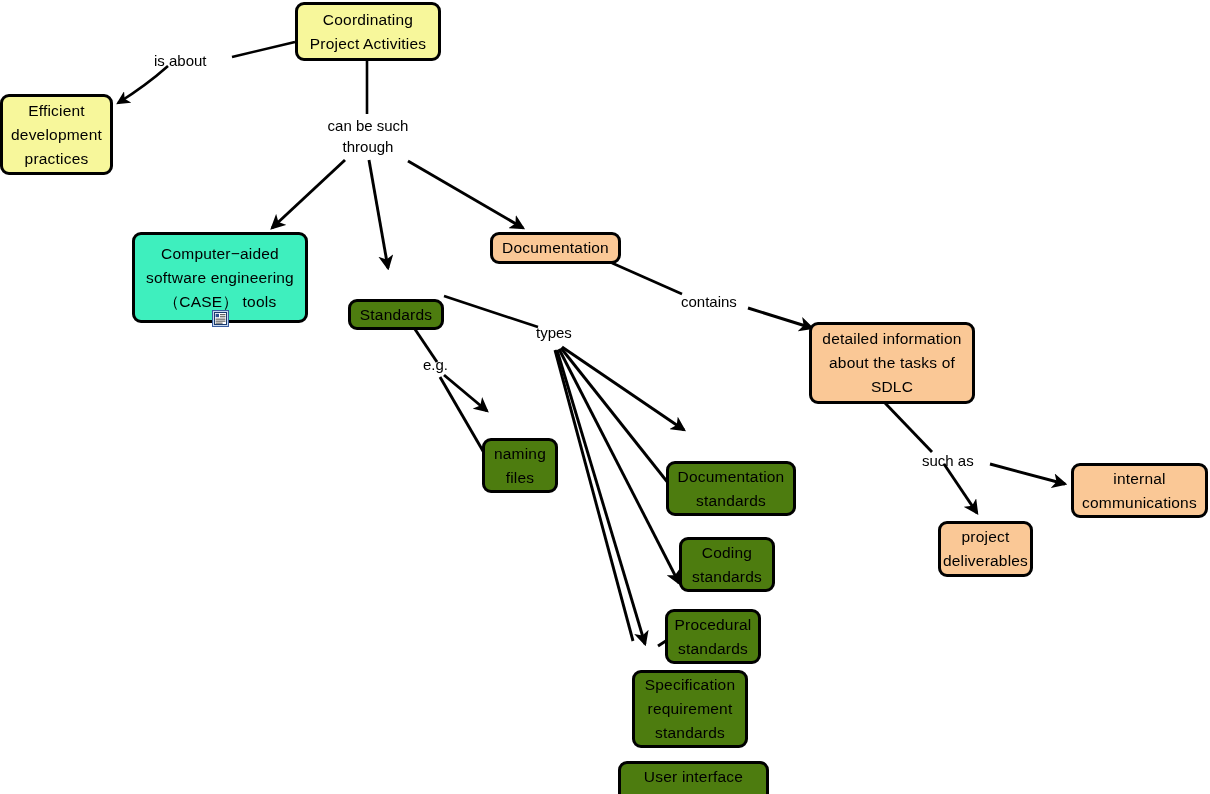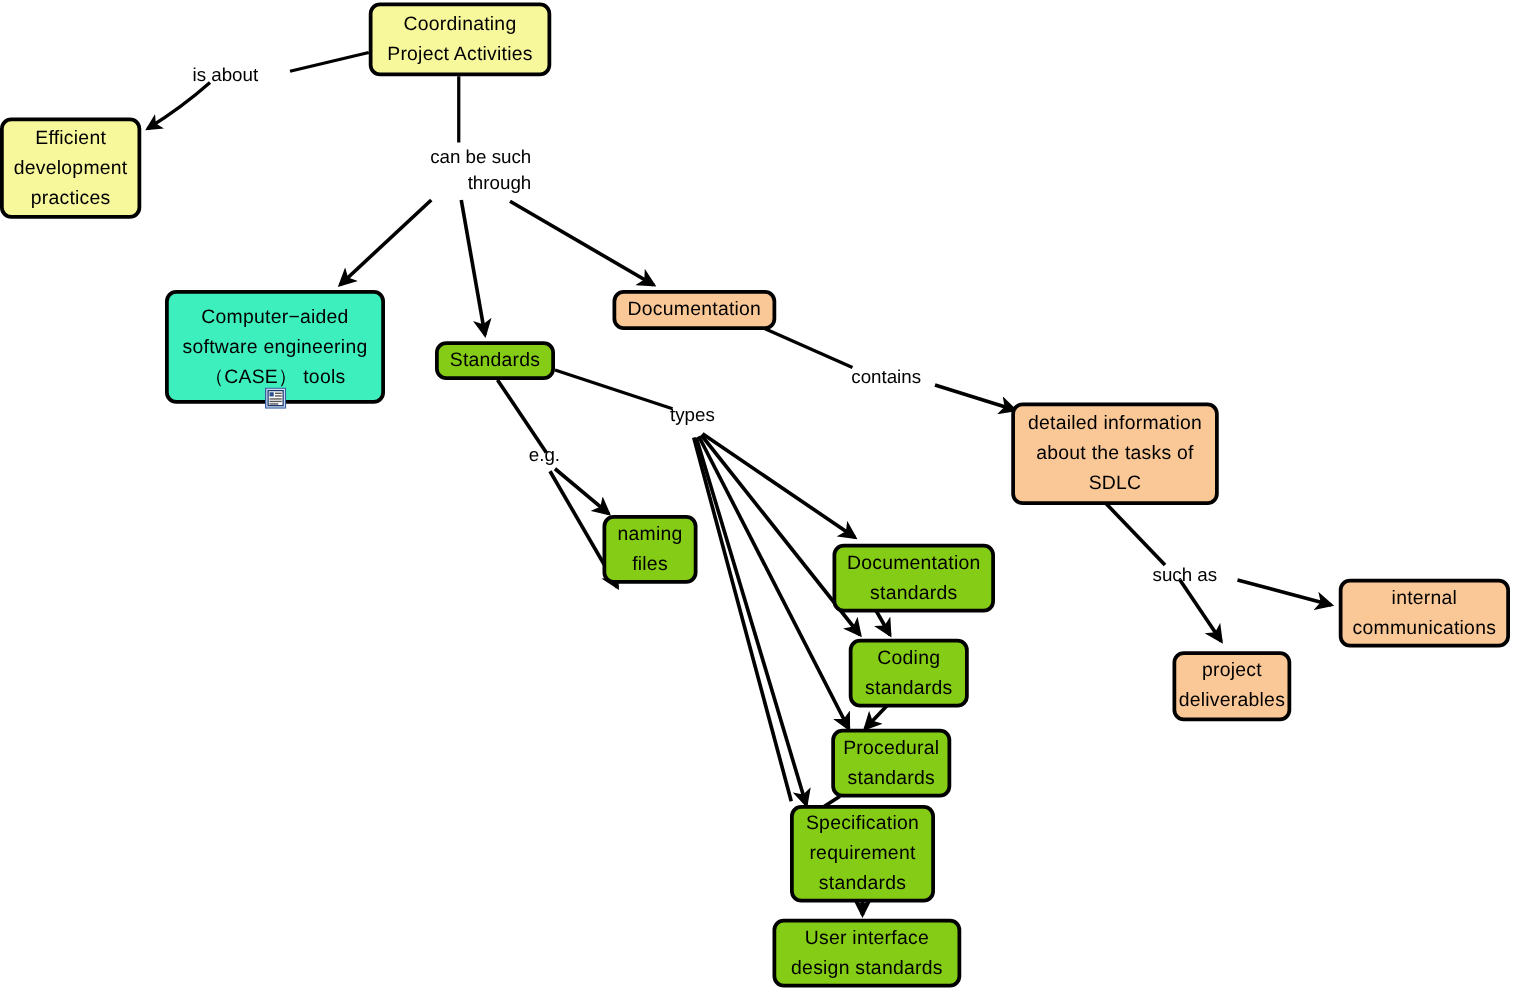--- a/index.html
+++ b/index.html
@@ -43,33 +43,33 @@
     padding: 3px 8px;
     z-index: 5;
   }
   .node .ln {
     display: block;
     white-space: nowrap;
   }
   .yellow  { background: #f7f79b; }
   .green   { background: #3eefbe; }
   .orange  { background: #fac896; }
-  .grey    { background: #84cc16; }
+  .grey    { background: #4d7c0f; margin-top: 26px; }
 
   .linklabel {
     position: absolute;
     color: #000000;
     font-size: 15px;
     line-height: 21px;
     white-space: nowrap;
     text-align: center;
     background: transparent;
     z-index: 6;
   }
-  .linklabel .ln { display: block; text-align: right; }
+  .linklabel .ln { display: block; }
 
   .res-icon {
     position: absolute;
     width: 17px;
     height: 17px;
     z-index: 8;
   }
 </style>
 </head>
 <body>

